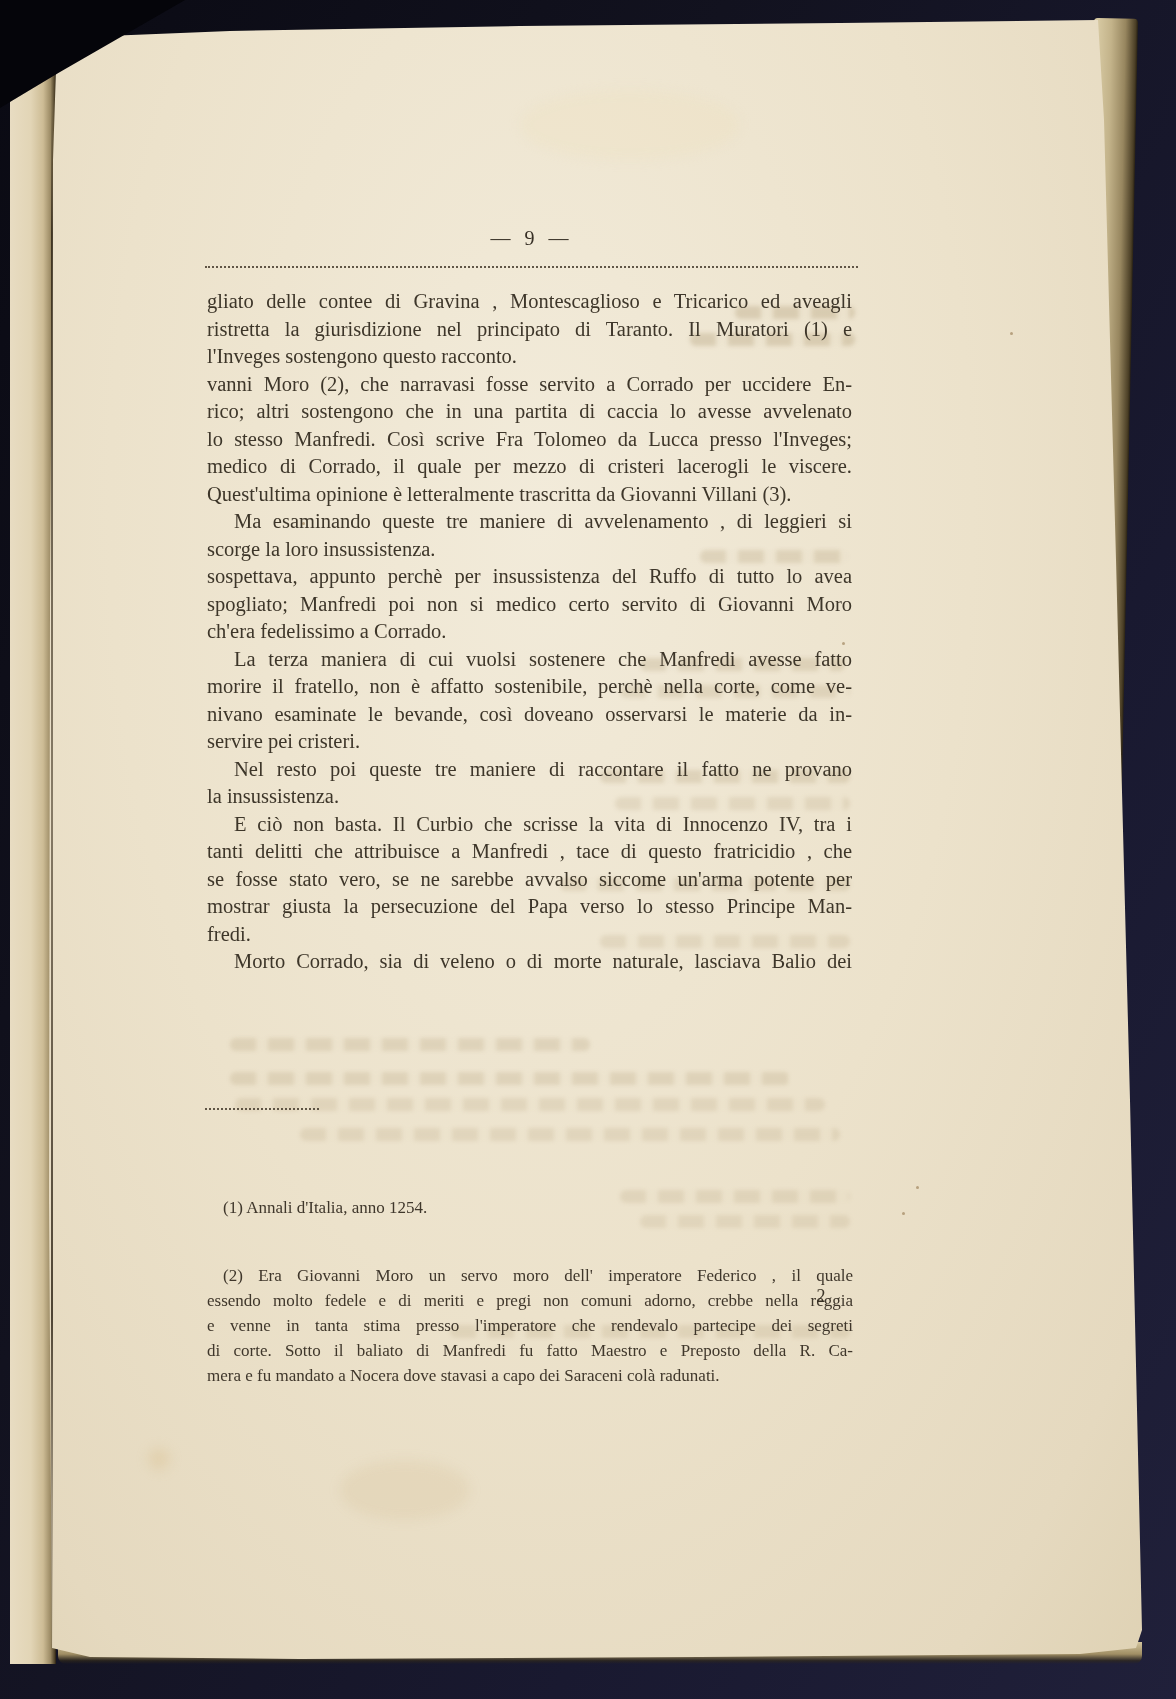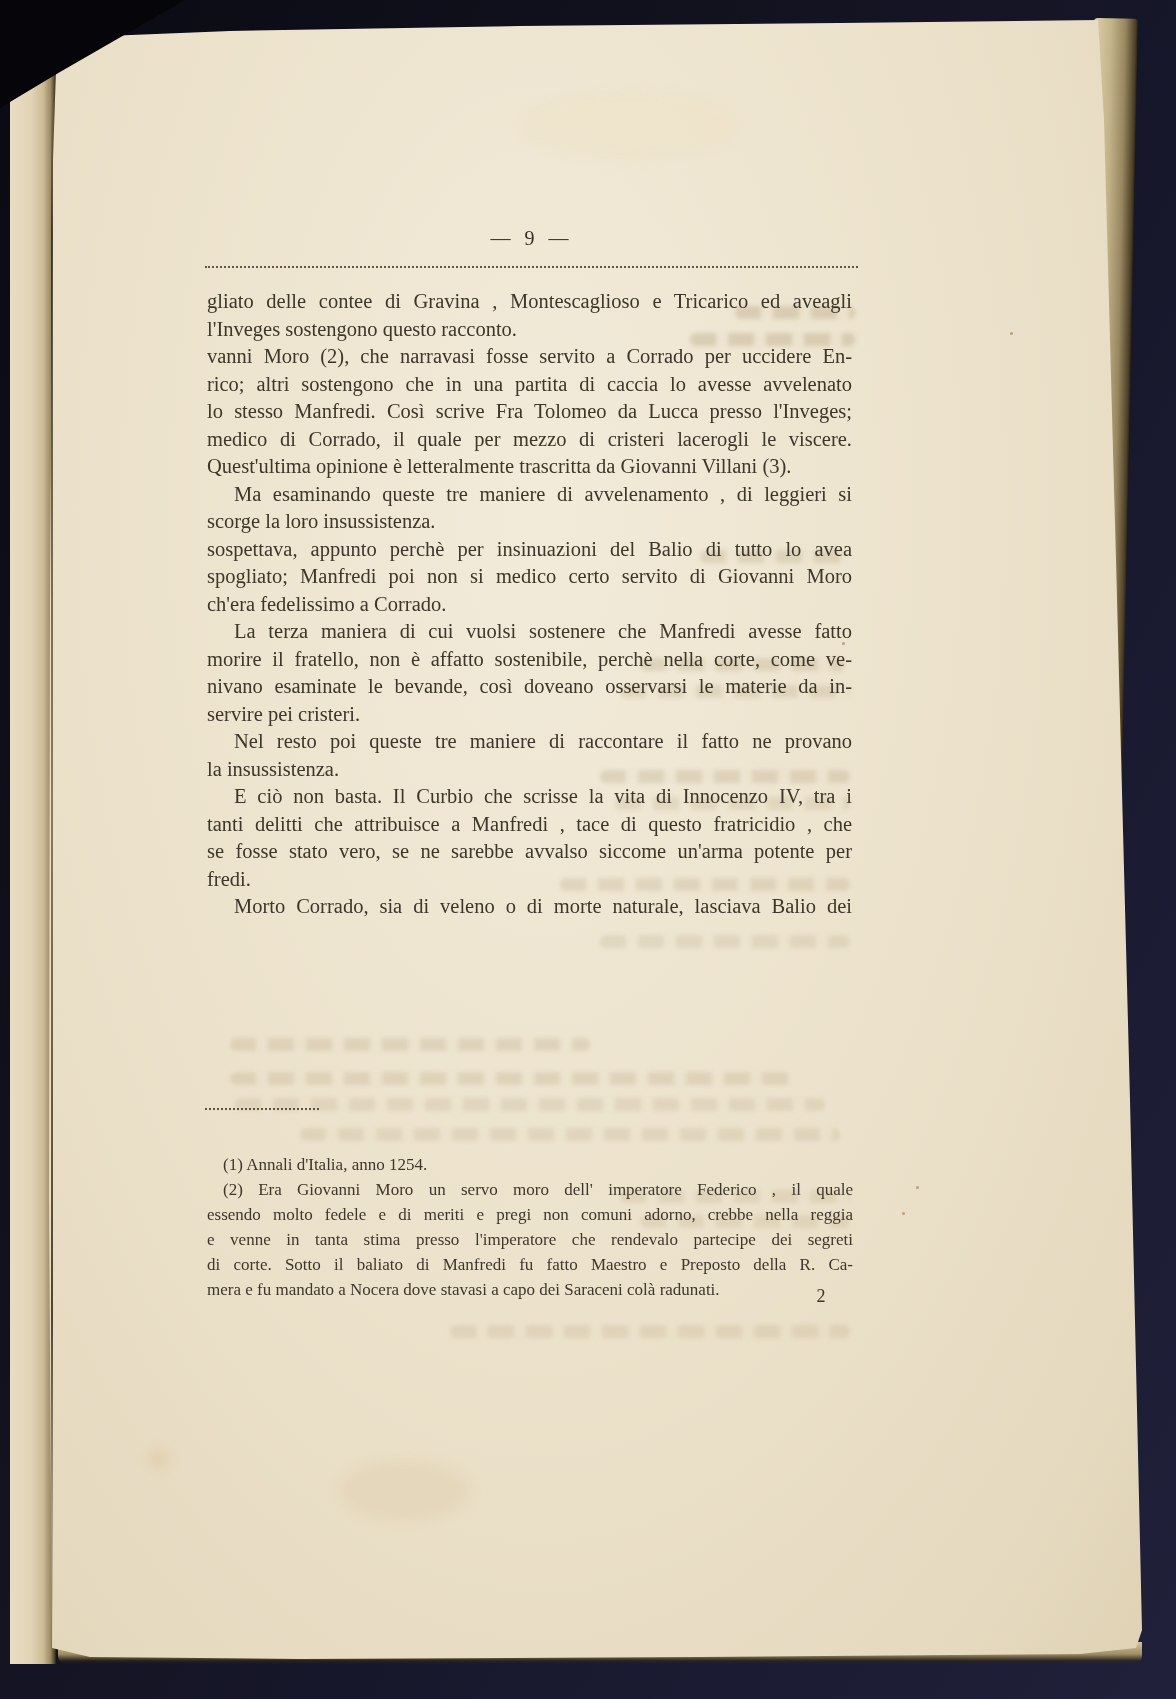--- a/index.html
+++ b/index.html
@@ -73,21 +73,21 @@
   .bline{
     font-size:20.5px;line-height:27.5px;white-space:normal;
     text-align:justify;text-align-last:justify;color:rgba(50,42,31,0.94);
   }
   .footnote-text{position:absolute;left:207px;top:1152px;width:646px;}
   .fline{
     font-size:17px;line-height:25px;
     text-align:justify;text-align-last:justify;color:rgba(52,44,33,0.94);
   }
   .bline.indent{padding-left:27px;}
-  .fline.indent{padding-left:16px;}
+  .fline.indent{padding-left:16px;margin-top:43px;}
   .bline.end,.fline.end{text-align-last:left;}
 
   .signature-mark{
     position:absolute;left:806px;top:1286px;width:30px;
     font-size:18px;text-align:center;color:rgba(50,42,31,0.94);
   }
 </style>
 </head>
 <body>
 
@@ -124,40 +124,42 @@
   <div class="speck" style="left:902px;top:1212px;"></div>
   <div class="speck" style="left:842px;top:642px;"></div>
   <div class="speck" style="left:302px;top:522px;"></div>
   <div class="speck" style="left:1010px;top:332px;"></div>
 
   <div class="text-layer">
     <div class="page-number">— 9 —</div>
     <div class="rule-dotted rule-header"></div>
     <div class="body-text" id="body-text">
         <div class="bline">gliato delle contee di Gravina , Montescaglioso e Tricarico ed aveagli</div>
+        <div class="bline">ristretta la giurisdizione nel principato di Taranto. Il Muratori (1) e</div>
         <div class="bline end">l'Inveges sostengono questo racconto.</div>
         <div class="bline">vanni Moro (2), che narravasi fosse servito a Corrado per uccidere En-</div>
         <div class="bline">rico; altri sostengono che in una partita di caccia lo avesse avvelenato</div>
         <div class="bline">lo stesso Manfredi. Così scrive Fra Tolomeo da Lucca presso l'Inveges;</div>
         <div class="bline">medico di Corrado, il quale per mezzo di  cristeri lacerogli  le viscere.</div>
         <div class="bline end">Quest'ultima opinione è letteralmente trascritta da Giovanni Villani (3).</div>
         <div class="bline indent">Ma esaminando queste tre maniere di avvelenamento , di leggieri si</div>
         <div class="bline end">scorge la loro insussistenza.</div>
-        <div class="bline">sospettava, appunto perchè per insinuazioni del Balio di tutto lo  avea</div>
+        <div class="bline">sospettava, appunto perchè per insussistenza del Ruffo di tutto lo  avea</div>
         <div class="bline">spogliato; Manfredi poi non si medico certo servito di Giovanni Moro</div>
         <div class="bline end">ch'era fedelissimo a Corrado.</div>
         <div class="bline indent">La terza maniera di cui vuolsi sostenere che Manfredi avesse fatto</div>
         <div class="bline">morire il fratello, non è affatto sostenibile, perchè nella corte, come ve-</div>
         <div class="bline">nivano esaminate le bevande, così doveano osservarsi le materie da in-</div>
         <div class="bline end">servire pei cristeri.</div>
         <div class="bline indent">Nel resto poi queste tre maniere di raccontare il fatto ne  provano</div>
         <div class="bline end">la insussistenza.</div>
         <div class="bline indent">E ciò non basta. Il Curbio che scrisse la vita di Innocenzo IV, tra i</div>
         <div class="bline">tanti delitti che attribuisce a Manfredi , tace di questo fratricidio , che</div>
         <div class="bline">se fosse stato vero, se ne sarebbe avvalso siccome un'arma potente per</div>
+        <div class="bline">mostrar giusta la persecuzione del Papa verso lo stesso Principe Man-</div>
         <div class="bline end">fredi.</div>
         <div class="bline indent">Morto Corrado, sia di veleno o di morte naturale, lasciava Balio dei</div>
       </div>
     <div class="rule-dotted rule-footnote"></div>
     <div class="footnote-text" id="footnote-text">
         <div class="fline indent end">(1) Annali d'Italia, anno 1254.</div>
         <div class="fline indent">(2) Era Giovanni Moro un servo moro dell' imperatore Federico , il quale</div>
         <div class="fline">essendo molto fedele e di meriti e pregi non comuni adorno, crebbe nella reggia</div>
         <div class="fline">e venne in tanta stima presso l'imperatore che rendevalo partecipe dei segreti</div>
         <div class="fline">di corte. Sotto il baliato di Manfredi fu fatto Maestro e Preposto della R. Ca-</div>

